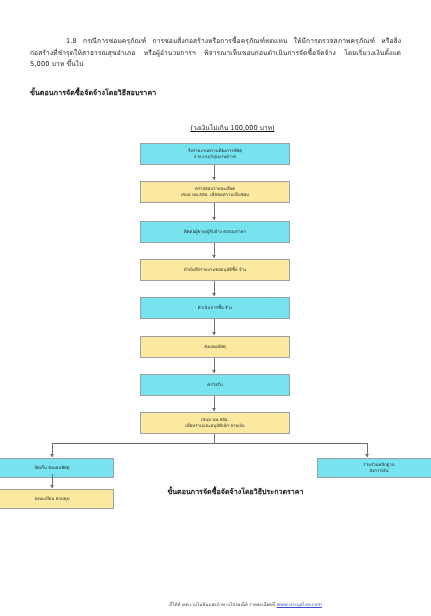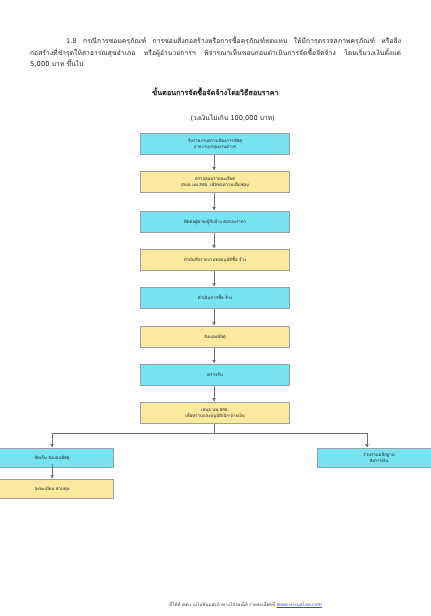--- a/index.html
+++ b/index.html
@@ -40,29 +40,29 @@
     display: inline-block;
     width: 36px;
   }
 
   .section-heading {
     font-size: 7.1px;
     font-weight: bold;
     color: #111111;
     margin: 16px 0 0 0;
     letter-spacing: 0.01em;
-    text-align: center;
   }
 
   
   .chart-wrap {
-    margin-top: 14px;
+    margin-top: 24px;
     position: relative;
     width: 100%;
     height: 360px;
+    text-decoration: underline;
   }
   .chart-subtitle {
     text-align: center;
     font-size: 6.6px;
     color: #1b1b1b;
     margin: 0 0 10px 0;
     padding-left: 34px;
   }
   .flow {
     position: relative;
@@ -214,19 +214,20 @@
     <div style="position:absolute; left:0px; top:352px; width:371px; height:40px;">
       <div class="conn v" style="position:absolute; left:22px; top:0px; height:14px;"></div>
       <div class="arrow" style="position:absolute; left:20px; top:11px;"></div>
       <div class="node yellow" style="left:-40px; top:15px; width:124px; height:20px;">
         <span>ลงทะเบียน ควบคุม</span>
       </div>
     </div>
 
   </div>
 
+  <div class="chart-caption">ขั้นตอนการจัดซื้อจัดจ้างโดยวิธีประกวดราคา</div>
 
   <div class="footer">
     <span>ที่ได้ด้วยความไม่ห้นและถ้าทางไปรษณีย์ รายละเอียดที่</span>
     <a href="#">www.ประมูลไทย.com</a>
   </div>
 
 </div>
 
 </body></html>

